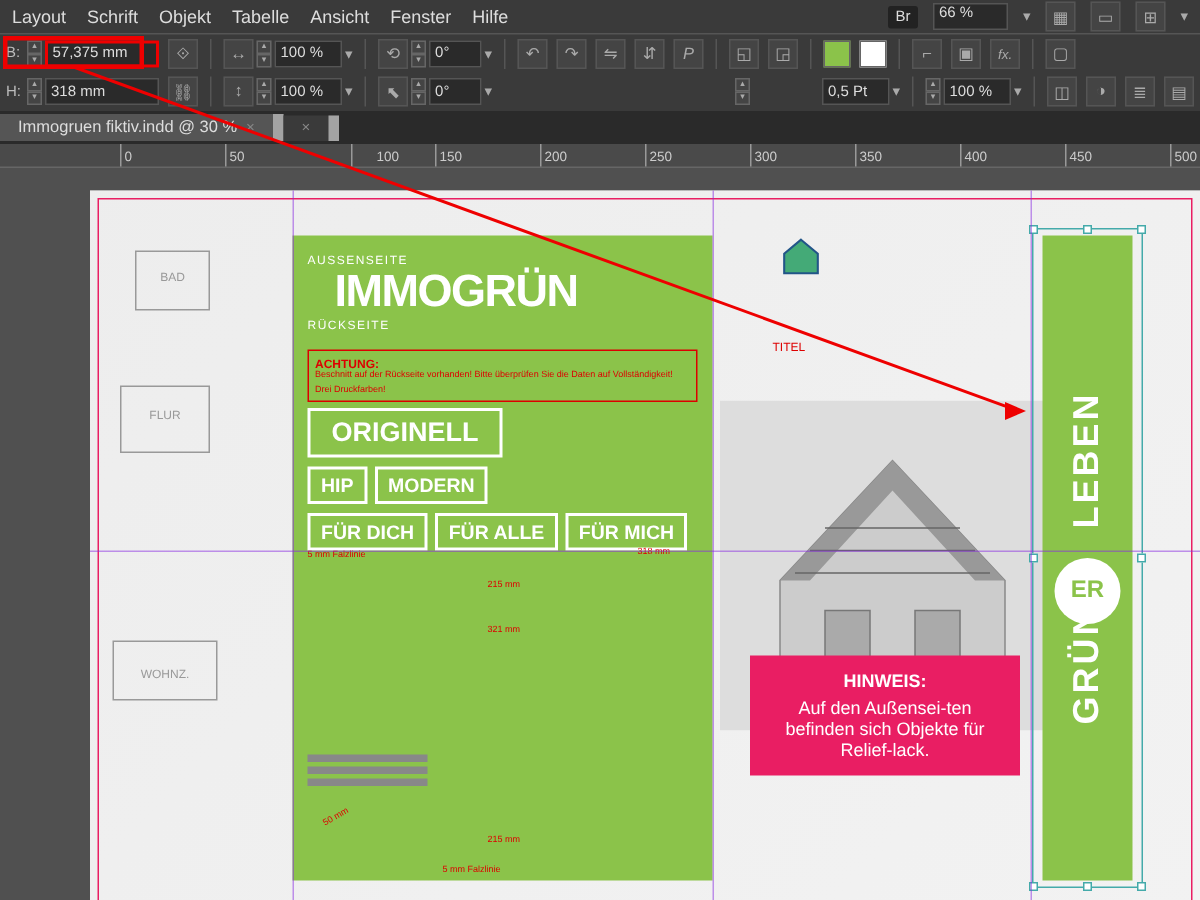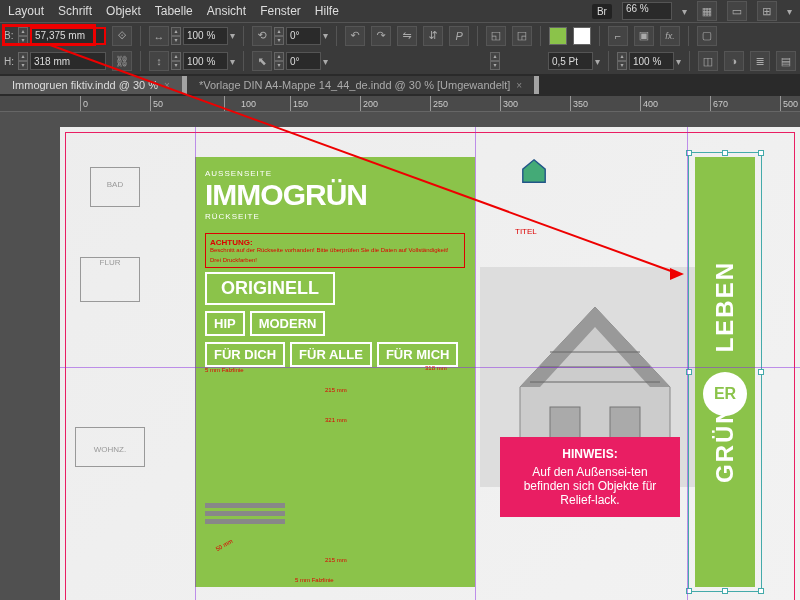--- a/index.html
+++ b/index.html
@@ -19,38 +19,38 @@
 .field-input.highlight { border: 2px solid #e00; }
 .spinner { width: 10px; height: 18px; background: #444; display: flex; flex-direction: column; }
 .spinner div { flex: 1; border: 1px solid #666; font-size: 6px; color: #aaa; text-align: center; line-height: 7px; }
 .dropdown { background: #2a2a2a; color: #ddd; border: 1px solid #555; font-size: 10px; height: 18px; padding: 0 3px; }
 .icon-btn { width: 20px; height: 20px; background: #444; border: 1px solid #555; display: flex; align-items: center; justify-content: center; color: #aaa; font-size: 11px; }
 .color-swatch { width: 18px; height: 18px; background: #8bc34a; border: 1px solid #666; }
 .color-swatch.white { background: #fff; }
 .divider { width: 1px; height: 20px; background: #555; margin: 0 2px; }
 
 .tabs { height: 22px; background: #2a2a2a; display: flex; align-items: center; }
-.tab { padding: 3px 12px; color: #aaa; font-size: 11px; background: #3a3a3a; border-right: 5px solid #a3a3a3; display: flex; align-items: center; gap: 6px; }
+.tab { padding: 3px 12px; color: #aaa; font-size: 11px; background: #3a3a3a; border-right: 7px solid #a3a3a3; display: flex; align-items: center; gap: 6px; }
 .tab.active { background: #555; color: #ddd; }
 .tab-close { font-size: 10px; color: #888; }
 
 .ruler-h { height: 16px; background: #4a4a4a; position: relative; border-bottom: 1px solid #666; }
 .ruler-h .tick { position: absolute; top: 0; height: 100%; border-left: 1px solid #999; color: #ccc; font-size: 9px; padding-left: 2px; padding-top: 3px; }
 
 .canvas-area { position: relative; width: 800px; height: 490px; background: #505050; overflow: hidden; }
 .page { position: absolute; left: 60px; top: 15px; width: 740px; height: 490px; background: #f5f5f5; }
 
 
 .blueprint-bg { position: absolute; inset: 0; background: linear-gradient(135deg, #e8e8e8, #f0f0f0); opacity: 0.6; }
 .dieline { position: absolute; border: 1px solid #e91e63; left: 5px; top: 5px; right: 5px; bottom: 5px; }
 
 .panel-green { position: absolute; left: 135px; top: 30px; width: 280px; height: 430px; background: #8bc34a; }
 .panel-green .title-area { padding: 12px 10px 8px; }
 .panel-green .sub1 { font-size: 8px; color: #fff; letter-spacing: 1px; }
-.panel-green .big-title { font-size: 30px; font-weight: bold; color: #fff; letter-spacing: -1px; }
+.panel-green .big-title { font-size: 30px; font-weight: bold; color: #fff; letter-spacing: -1px; margin-left: 18px; }
 .panel-green .sub2 { font-size: 8px; color: #fff; letter-spacing: 1px; }
 .panel-green .warn-box { margin: 4px 10px; padding: 4px; border: 1px solid #d00; }
 .panel-green .warn-title { font-size: 8px; font-weight: bold; color: #d00; }
 .panel-green .warn-text { font-size: 6px; color: #d00; line-height: 1.1; }
 .word-boxes { display: flex; flex-wrap: wrap; gap: 5px; padding: 0 10px; }
 .word-box { border: 2px solid #fff; color: #fff; font-size: 13px; font-weight: bold; padding: 3px 7px; }
 .word-box.big { font-size: 18px; padding: 4px 14px; }
 .dim-label { font-size: 6px; color: #d00; position: absolute; }
 .gray-bars { position: absolute; left: 10px; bottom: 60px; }
 .gray-bars div { width: 80px; height: 5px; background: #888; margin: 3px 0; }
@@ -210,45 +210,44 @@
   <div class="icon-btn">≣</div>
   <div class="icon-btn">▤</div>
 </div>
 
 <div class="tabs">
   <div class="tab active">
     <span>Immogruen fiktiv.indd @ 30 %</span>
     <span class="tab-close">×</span>
   </div>
   <div class="tab">
-    <span>*Vorlage DIN A4-Mappe 14_44_de.indd @ 30 % [Umgewandelt]</span>
     <span class="tab-close">×</span>
   </div>
 </div>
 
 <div class="ruler-h">
   <div class="tick" style="left:80px;">0</div>
   <div class="tick" style="left:150px;">50</div>
-  <div class="tick" style="left:224px;padding-left:16px;">100</div>
+  <div class="tick" style="left:234px;padding-left:16px;">100</div>
   <div class="tick" style="left:290px;">150</div>
   <div class="tick" style="left:360px;">200</div>
   <div class="tick" style="left:430px;">250</div>
   <div class="tick" style="left:500px;">300</div>
   <div class="tick" style="left:570px;">350</div>
   <div class="tick" style="left:640px;">400</div>
-  <div class="tick" style="left:710px;">670</div>
+  <div class="tick" style="left:710px;">450</div>
   <div class="tick" style="left:780px;">500</div>
 </div>
 
 <div class="canvas-area">
   <div class="page">
     <div class="blueprint-bg"></div>
 
     <div class="room-sketch" style="left:30px;top:40px;width:50px;height:40px;padding-top:12px;">BAD</div>
-    <div class="room-sketch" style="left:20px;top:130px;width:60px;height:45px;">FLUR</div>
+    <div class="room-sketch" style="left:20px;top:130px;width:60px;height:45px;padding-top:14px;">FLUR</div>
     <div class="room-sketch" style="left:15px;top:300px;width:70px;height:40px;padding-top:12px;transform:scaleY(-1);">
         <span style="transform:scaleY(-1);display:block;">WOHNZ.</span>
       </div>
 
     <div class="dieline"></div>
 
     <div class="panel-green">
       <div class="title-area">
         <div class="sub1">AUSSENSEITE</div>
         <div class="big-title">IMMOGRÜN</div>

